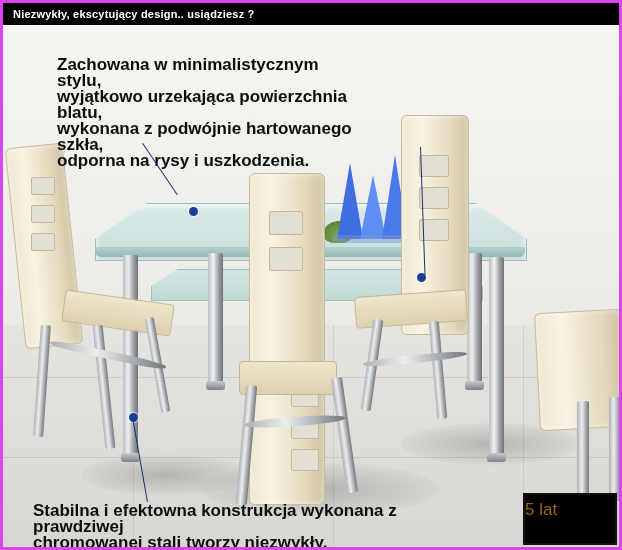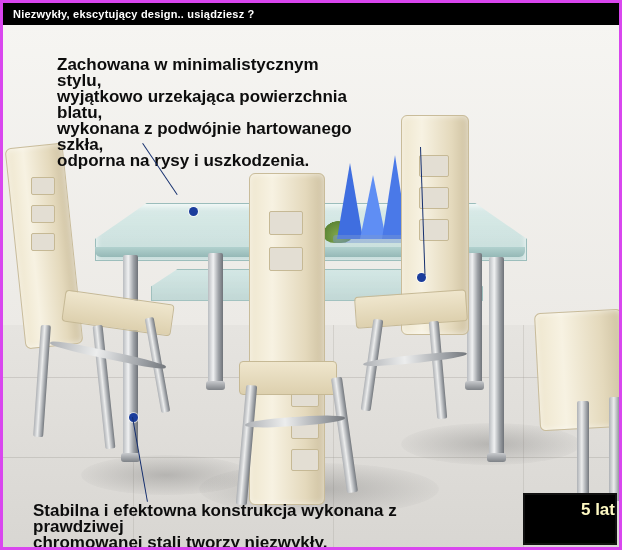--- a/index.html
+++ b/index.html
@@ -93,24 +93,24 @@
   
   .warranty {
     position: absolute;
     right: 8px; bottom: 8px;
     width: 94px; height: 52px;
     background: #000;
     border: 2px solid #111;
     box-sizing: border-box;
   }
   .warranty .w1 {
-    color: #fef9c3;
+    color: #a16207;
     font-size: 17px;
-    font-weight: bold;
-    text-align: right;
+    font-weight: normal;
+    text-align: left;
     line-height: 22px;
     padding-top: 4px;
   }
   .warranty .w2 {
     color: #ffffff;
     font-size: 13px;
     font-weight: bold;
     text-align: center;
     line-height: 18px;
   }

